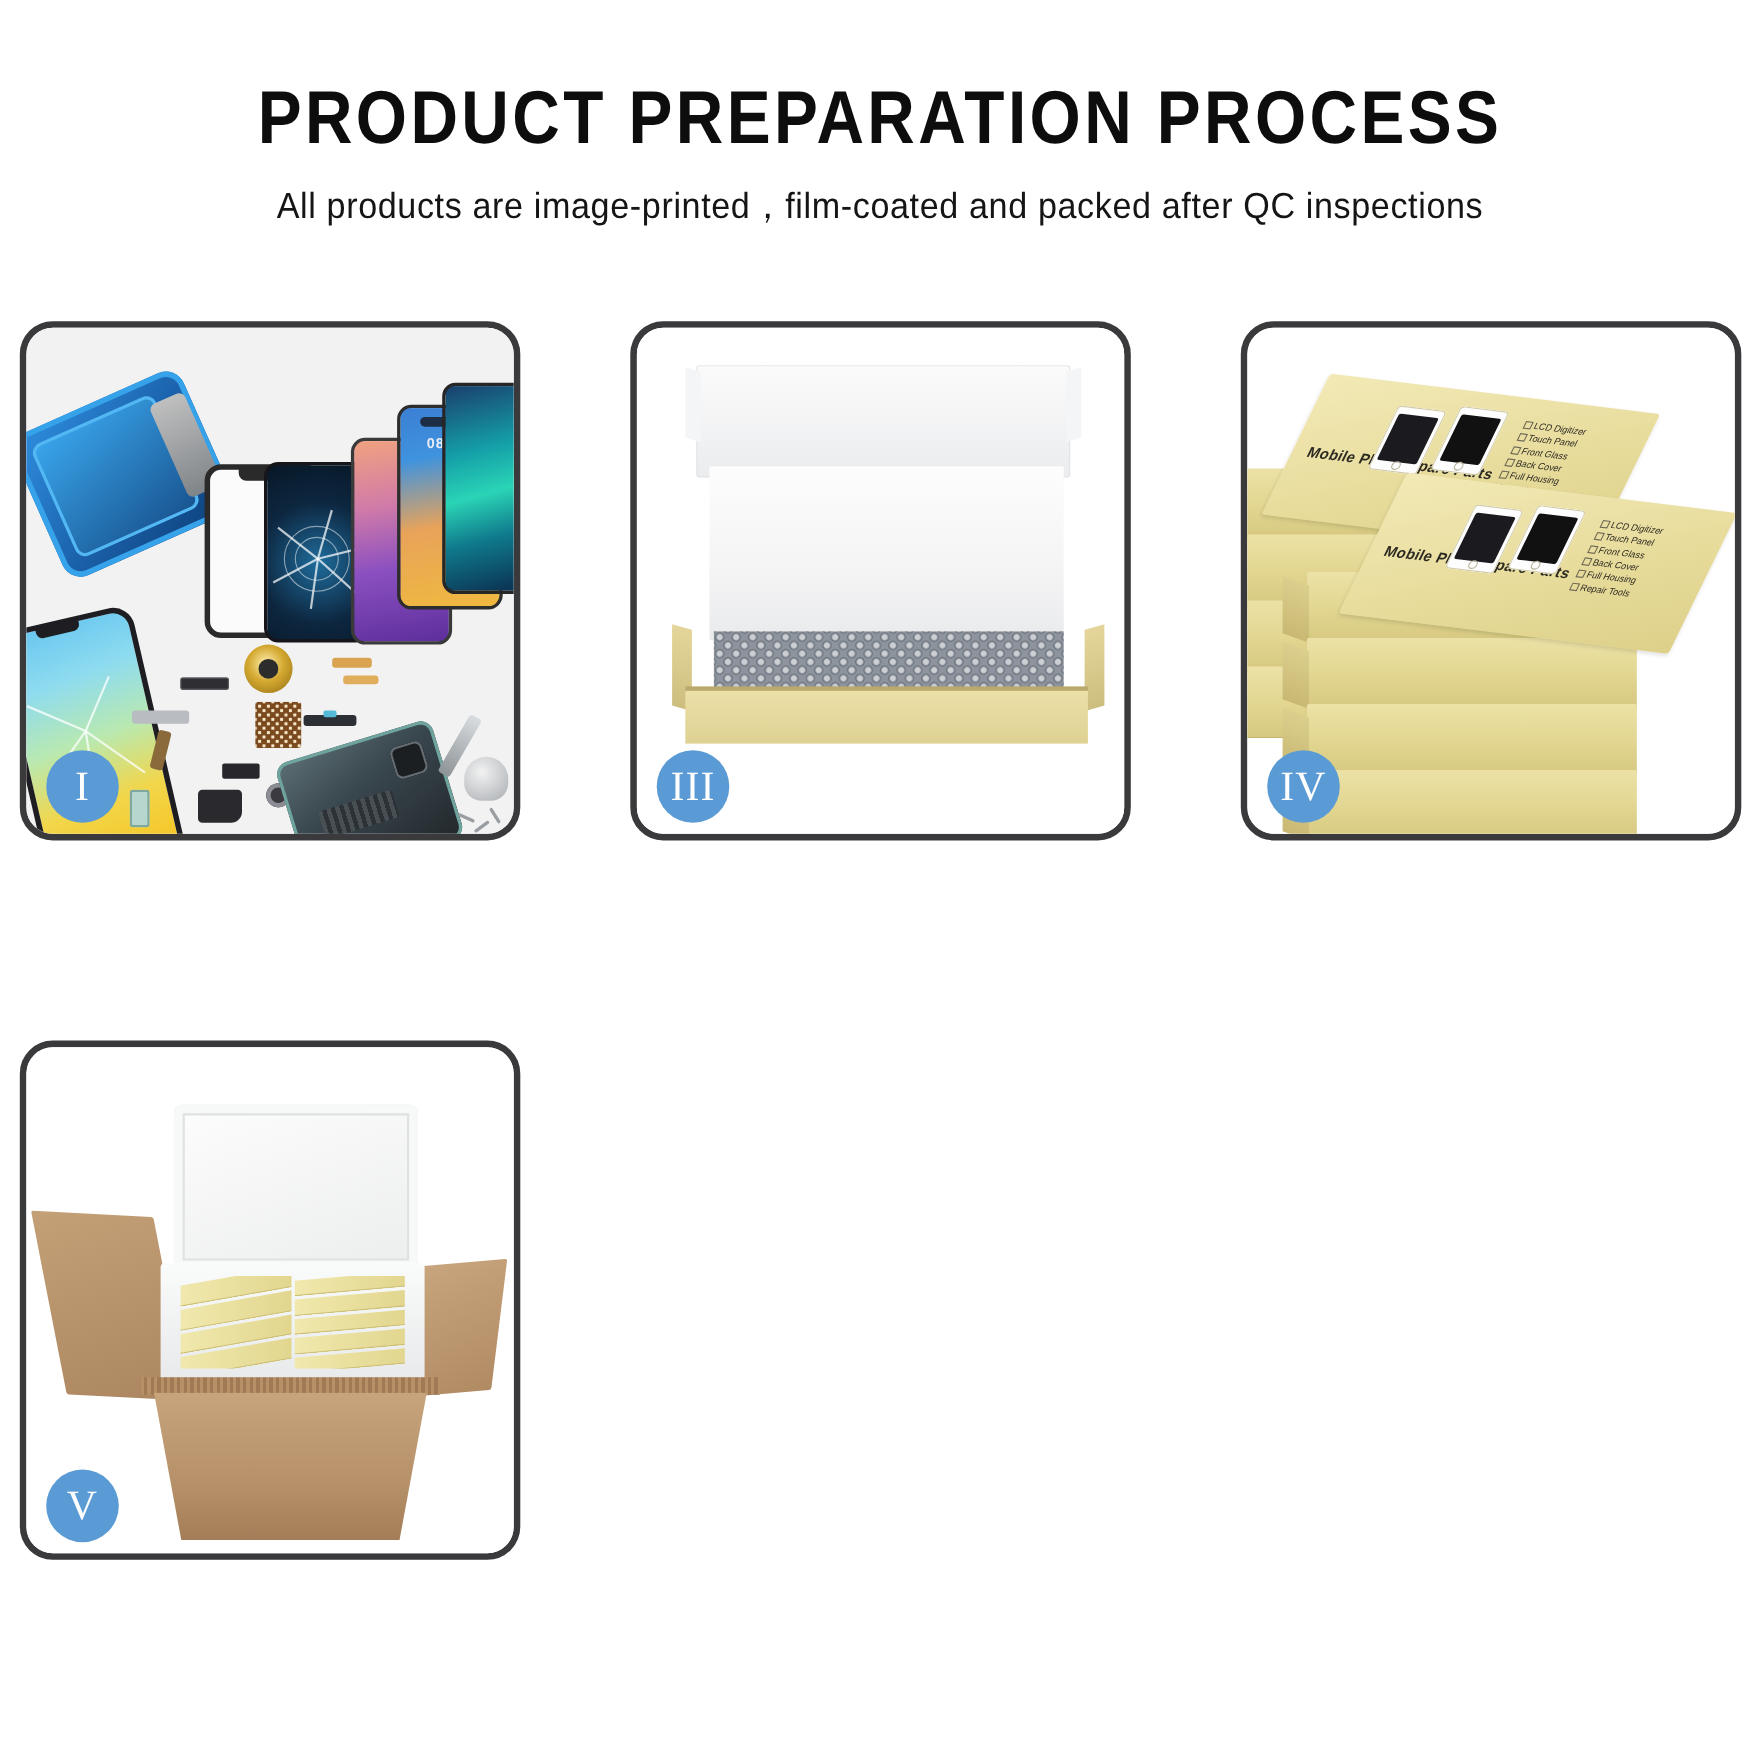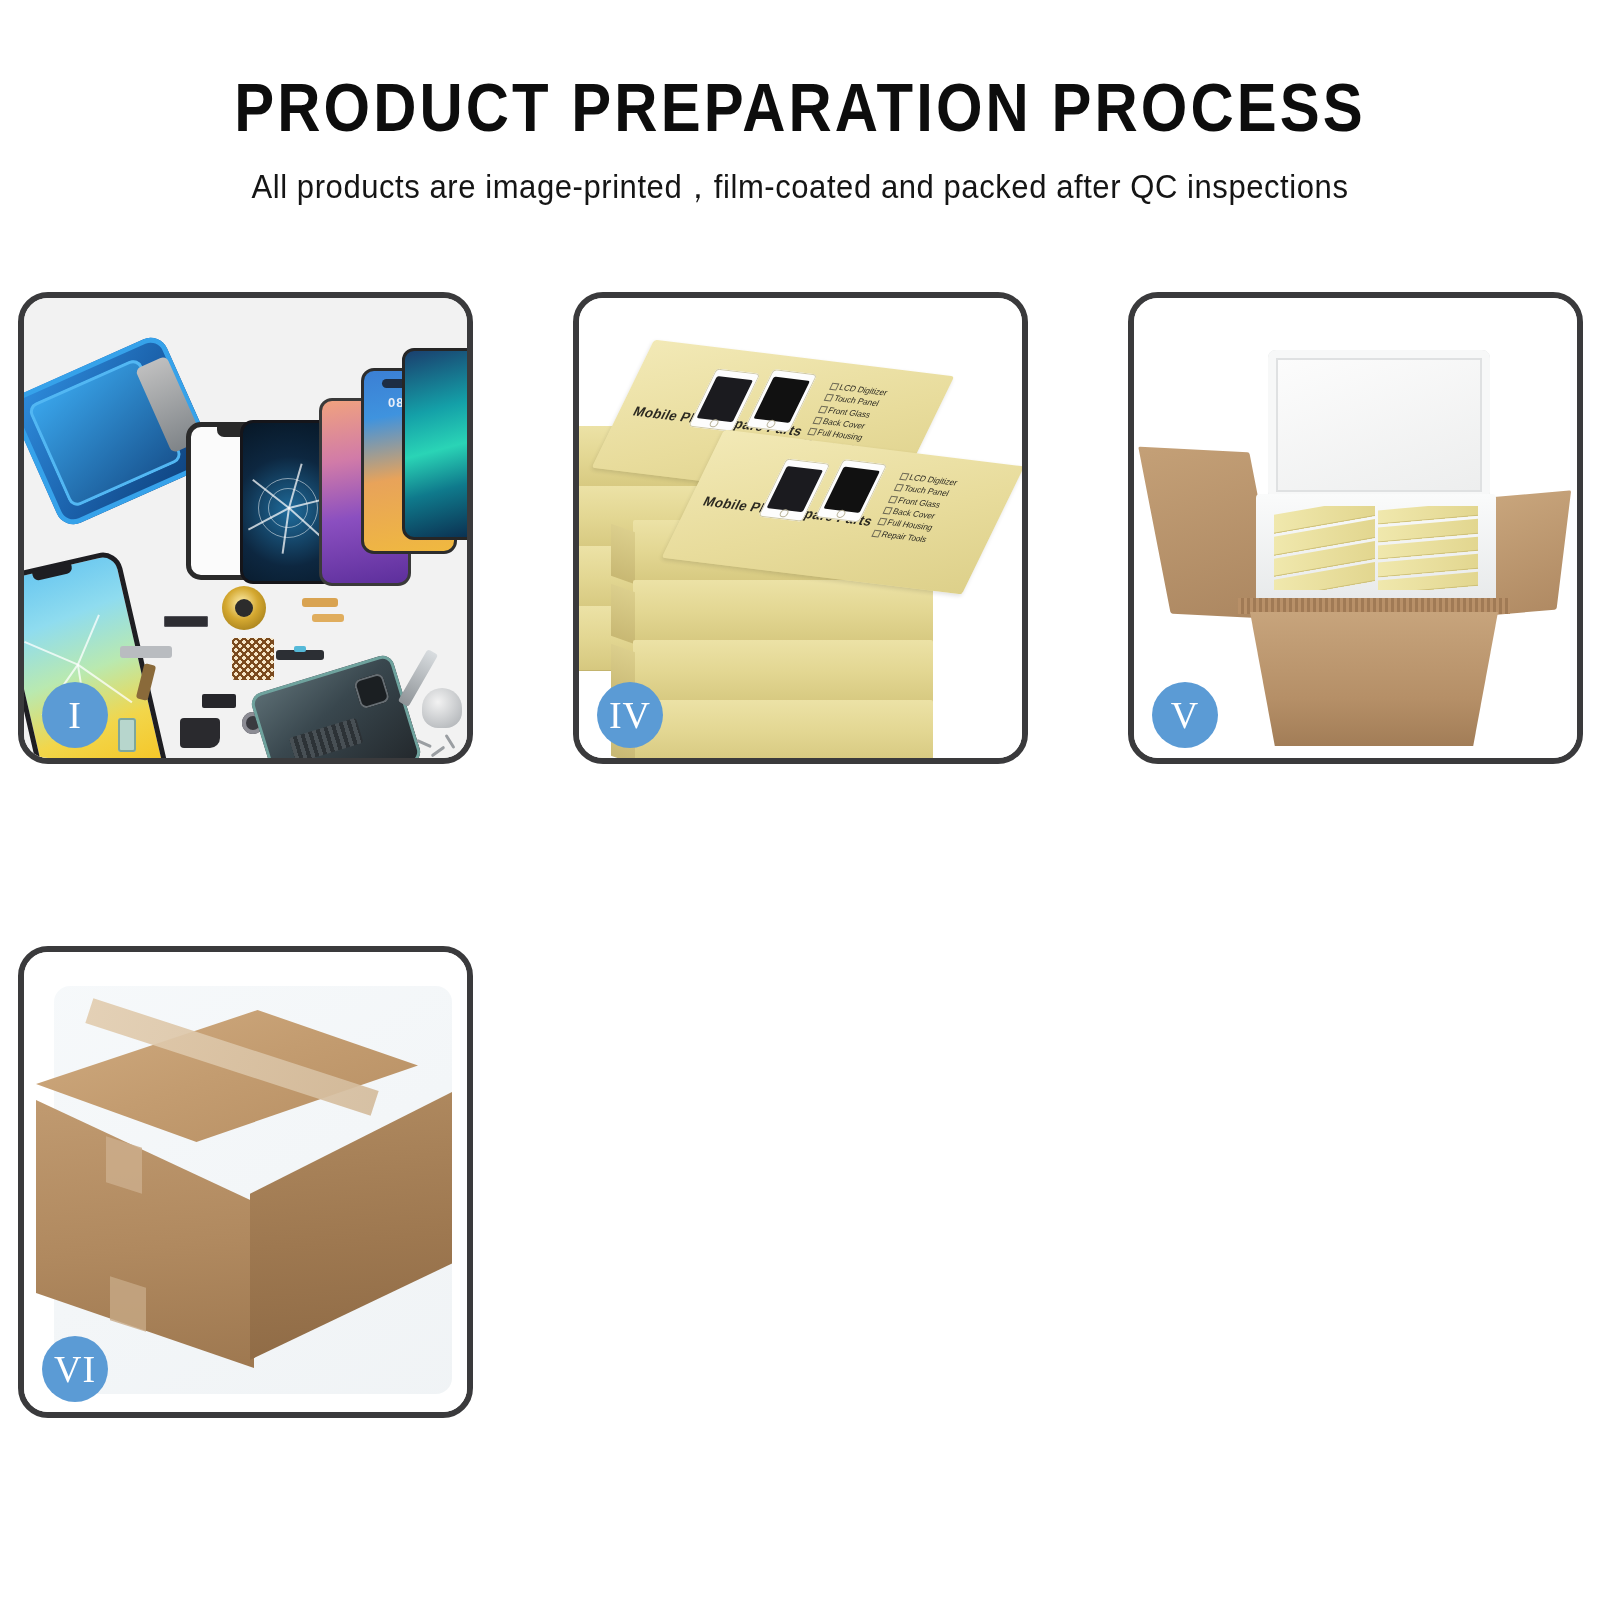--- a/index.html
+++ b/index.html
@@ -458,20 +458,32 @@
       <div class="cmp screws">
         <i style="left:0;top:4px;transform:rotate(24deg)"></i>
         <i style="left:14px;top:12px;transform:rotate(-36deg)"></i>
         <i style="left:26px;top:2px;transform:rotate(58deg)"></i>
       </div>
     </div>
     <div class="badge">I</div>
   </div>
 
 
+  <div class="panel">
+    <div class="panel-inner p3">
+      <div class="b3-lid"></div>
+      <div class="b3-foam"></div>
+      <div class="b3-bubble"></div>
+      <div class="b3-lflap"></div>
+      <div class="b3-rflap"></div>
+      <div class="b3-edge"></div>
+      <div class="b3-front"></div>
+    </div>
+    <div class="badge">III</div>
+  </div>
 
   <div class="panel">
     <div class="panel-inner p4">
       <div class="stack">
 
         <div class="sbox" style="left:-16px; top:74px;"></div>
         <div class="sbox" style="left:-16px; top:134px;"></div>
         <div class="sbox" style="left:-16px; top:194px;"></div>
         <div class="sbox" style="left:-16px; top:254px;"></div>
 
@@ -548,28 +560,14 @@
           <div class="v-slab"></div>
           <div class="v-slab"></div>
         </div>
       </div>
       <div class="v-cartonrim"></div>
       <div class="v-cartonbody"></div>
     </div>
     <div class="badge">V</div>
   </div>
 
-  <div class="panel">
-    <div class="panel-inner p6">
-      <div class="c6-wrap">
-        <div class="c6-bag"></div>
-        <div class="c6-top"></div>
-        <div class="c6-tape"></div>
-        <div class="c6-left"></div>
-        <div class="c6-right"></div>
-        <div class="c6-tapeL"></div>
-        <div class="c6-tapeL2"></div>
-      </div>
-    </div>
-    <div class="badge">VI</div>
-  </div>
 
 </div>
 
 </body></html>

